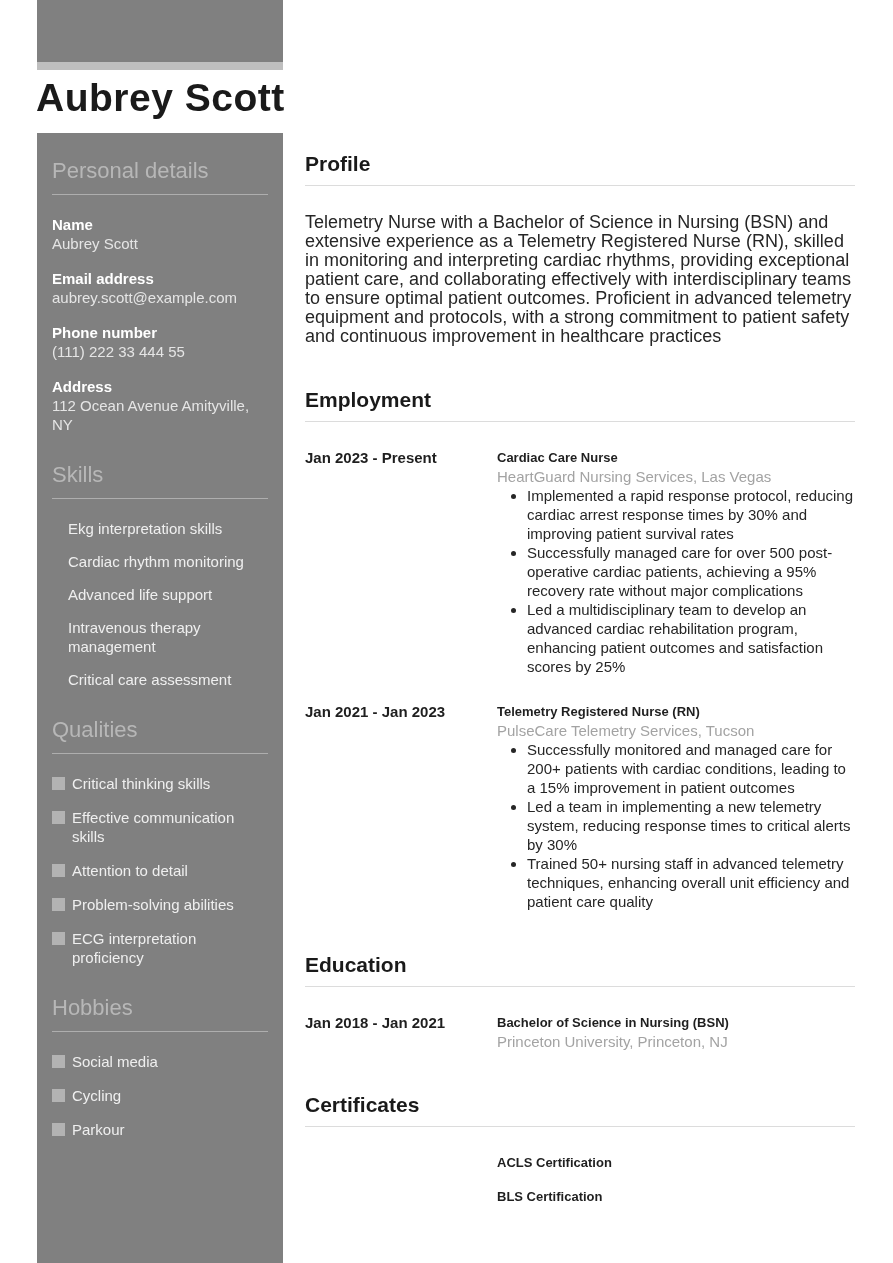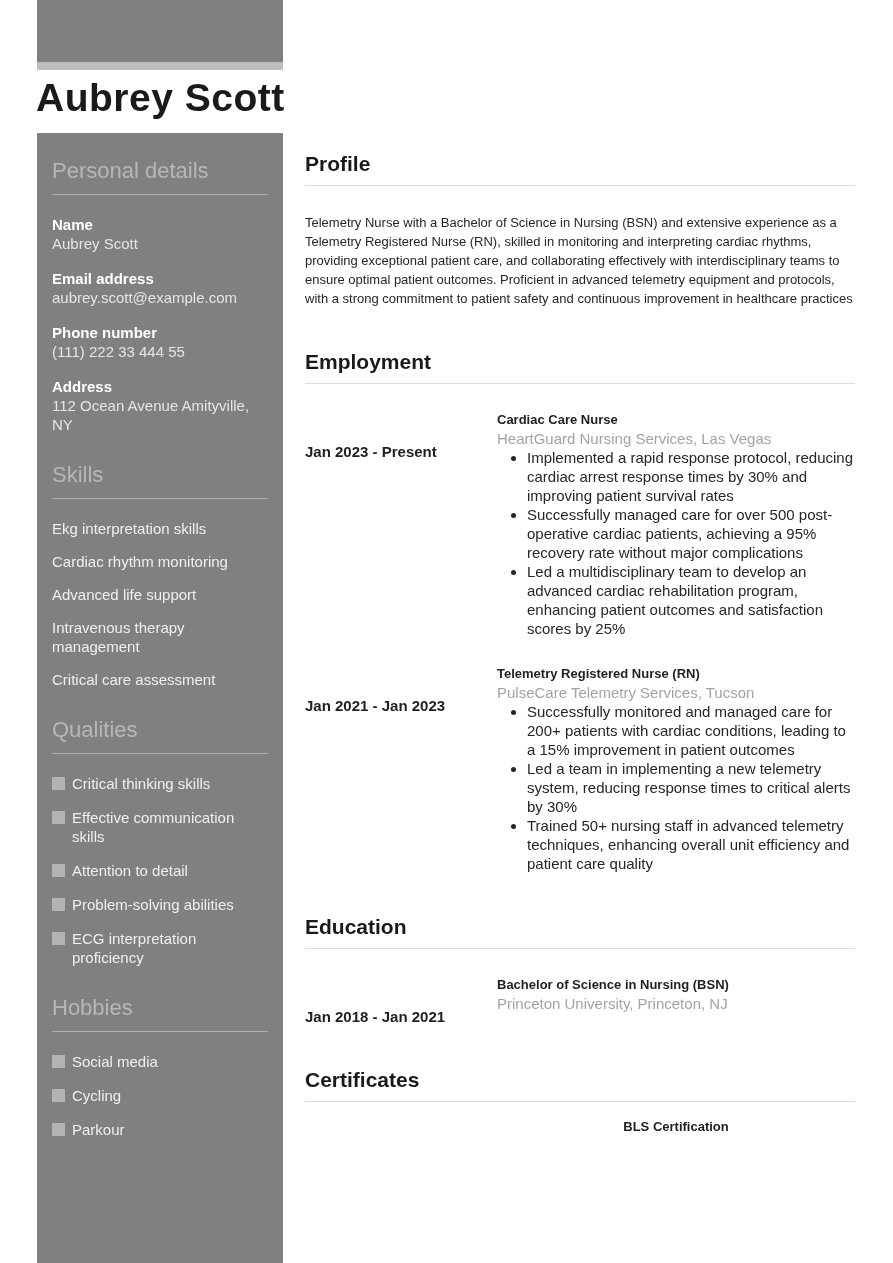--- a/index.html
+++ b/index.html
@@ -56,21 +56,21 @@
   .sb-section { margin-bottom: 28px; }
   .field { margin-bottom: 16px; }
   .field-label {
     font-size: 15px; line-height: 19px;
     font-weight: bold; color: #ffffff;
   }
   .field-value {
     font-size: 15px; line-height: 19px;
     color: #e5e5e5;
   }
-  ul.sb-list { list-style: none; margin: 0; padding: 0; }
+  ul.sb-list { list-style: none; margin: 16px; padding: 0; }
   ul.sb-list li {
     font-size: 15px; line-height: 19px;
     color: #efefef;
     margin-bottom: 14px;
   }
   ul.sb-sqlist { list-style: none; margin: 0; padding: 0; }
   ul.sb-sqlist li {
     display: flex;
     align-items: flex-start;
     gap: 7px;
@@ -97,35 +97,34 @@
     font-size: 21px;
     line-height: 24px;
     font-weight: bold;
     color: #1a1a1a;
     padding-bottom: 9px;
     border-bottom: 1px solid #dcdcdc;
   }
   .sec-heading.spaced { margin-top: 42px; }
   .profile-text {
     margin: 27px 0 0 0;
-    font-size: 13px;
+    font-size: 18px;
     line-height: 19px;
     color: #262626;
   }
   .entry {
     display: grid;
     grid-template-columns: 192px 1fr;
     margin-top: 26px;
   }
-  .entry.tight { margin-top: 15px; text-align: center; }
+  .entry.tight { margin-top: 15px; }
   .entry-dates {
     font-size: 15px; line-height: 19px;
     font-weight: bold;
     color: #1f1f1f;
-    margin-top: 32px;
   }
   .entry-role {
     font-size: 13px; line-height: 19px;
     font-weight: bold;
     color: #1f1f1f;
   }
   .entry-company {
     font-size: 15px; line-height: 19px;
     color: #a3a3a3;
   }
@@ -265,20 +264,24 @@
     <div class="entry">
       <div class="entry-dates">Jan 2018 - Jan 2021</div>
       <div>
         <div class="entry-role">Bachelor of Science in Nursing (BSN)</div>
         <div class="entry-company">Princeton University, Princeton, NJ</div>
       </div>
     </div>
 
     <h2 class="sec-heading spaced">Certificates</h2>
 
+    <div class="entry">
+      <div class="entry-dates"></div>
+      <div class="entry-role">ACLS Certification</div>
+    </div>
     <div class="entry tight">
       <div class="entry-dates"></div>
       <div class="entry-role">BLS Certification</div>
     </div>
 
   </main>
 
 </div>
 
 </body></html>

